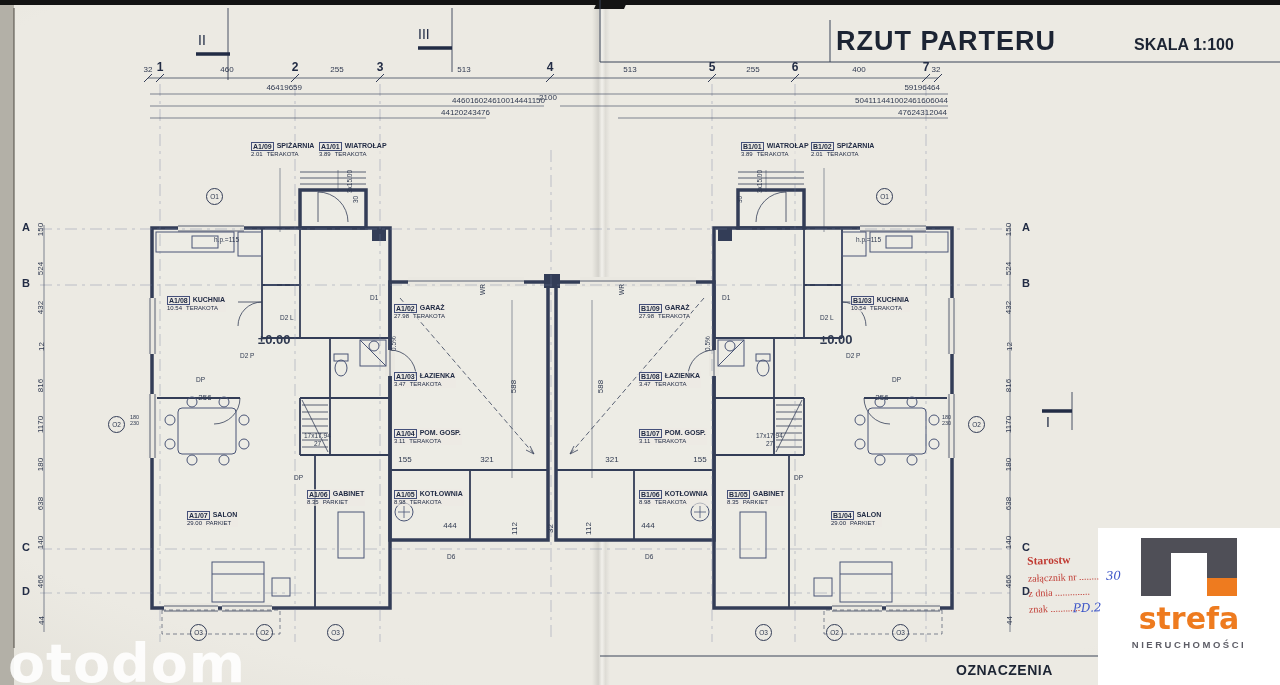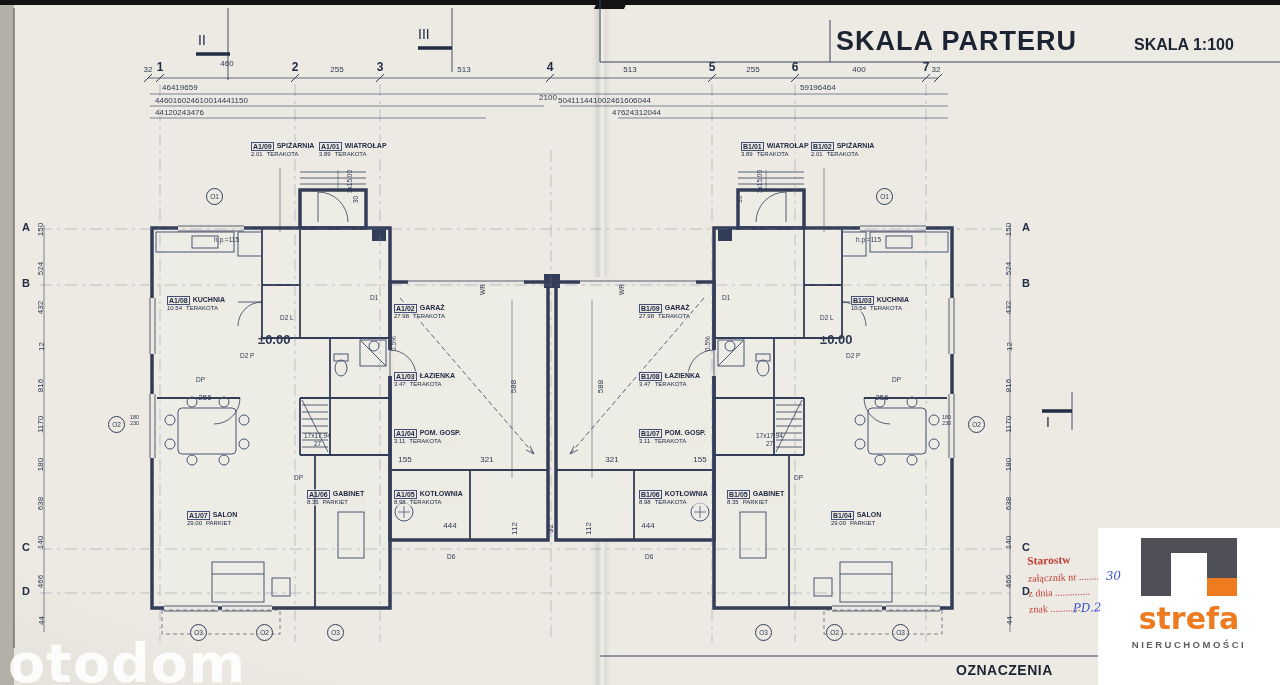--- a/index.html
+++ b/index.html
@@ -16,21 +16,21 @@
 
   svg.plan{position:absolute;left:0;top:0;z-index:2}
   .txt{position:absolute;z-index:3}
 
   .title{font-size:27px;font-weight:bold;color:#1c2433;letter-spacing:1px;font-family:"Liberation Sans",sans-serif}
   .skala{font-size:16px;font-weight:bold;color:#1c2433}
   .gridnum{font-weight:bold;font-size:12px;color:#222c45;transform:translateX(-50%)}
   .axletter{font-weight:bold;font-size:11px;color:#222c45}
   .sec{font-weight:normal;font-size:14px;color:#222c45}
   .dim{font-size:8px;color:#2f3950;transform:translateX(-50%);white-space:nowrap}
-  .dimgrp{display:flex;justify-content:flex-start;font-size:8px;color:#2f3950}
+  .dimgrp{display:flex;justify-content:flex-end;font-size:8px;color:#2f3950}
   .vdim{display:flex;flex-direction:column;justify-content:space-between;align-items:center;
         font-size:8px;color:#2f3950}
   .vdim span{transform:rotate(-90deg)}
   .rot{transform:rotate(-90deg)}
   .ann{font-size:6.5px;color:#2f3950;white-space:nowrap}
   .ann.b{font-weight:bold;font-size:13px}
   .rlbl{color:#222c45;background:rgba(236,234,227,.65);padding:1px}
   .rlbl .r1{font-size:7px;font-weight:bold;display:flex;gap:3px;white-space:nowrap}
   .rlbl .rid{border:1px solid #44507a;padding:0 1px}
   .rlbl .r2{font-size:6px;display:flex;gap:4px;white-space:nowrap}
@@ -170,21 +170,21 @@
   <g stroke="#3a4458" fill="none">
     <path stroke-width="1" d="M600 0 V62 M600 62 H1280 M830 20 V62 M600 656 H1280"></path>
   </g>
 
   <g stroke="#222c45" fill="none">
     <path stroke-width=".8" d="M228 8 V80 M452 8 V72 M1072 392 V430"></path>
     <path stroke-width="3.5" d="M196 54 H230 M418 48 H452 M1042 411 H1072"></path>
   </g>
 </svg>
 
-<div class="txt title" style="left:836px;top:26px">SKALA PARTERU</div>
+<div class="txt title" style="left:836px;top:26px">RZUT PARTERU</div>
 <div class="txt skala" style="left:1134px;top:36px">SKALA 1:100</div>
 
 <div class="txt gridnum" style="left:160px;top:60px">1</div>
 <div class="txt gridnum" style="left:295px;top:60px">2</div>
 <div class="txt gridnum" style="left:380px;top:60px">3</div>
 <div class="txt gridnum" style="left:550px;top:60px">4</div>
 <div class="txt gridnum" style="left:712px;top:60px">5</div>
 <div class="txt gridnum" style="left:795px;top:60px">6</div>
 <div class="txt gridnum" style="left:926px;top:60px">7</div>
 
@@ -195,21 +195,21 @@
 <div class="txt axletter" style="left:1022px;top:221px">A</div>
 <div class="txt axletter" style="left:1022px;top:277px">B</div>
 <div class="txt axletter" style="left:1022px;top:541px">C</div>
 <div class="txt axletter" style="left:1022px;top:585px">D</div>
 
 <div class="txt sec" style="left:198px;top:32px">II</div>
 <div class="txt sec" style="left:418px;top:26px">III</div>
 <div class="txt sec" style="left:1046px;top:414px">I</div>
 
 <div class="txt dim" style="left:148px;top:65px">32</div>
-<div class="txt dim" style="left:227px;top:59px">460</div>
+<div class="txt dim" style="left:227px;top:65px">460</div>
 <div class="txt dim" style="left:337px;top:65px">255</div>
 <div class="txt dim" style="left:464px;top:65px">513</div>
 <div class="txt dim" style="left:630px;top:65px">513</div>
 <div class="txt dim" style="left:753px;top:65px">255</div>
 <div class="txt dim" style="left:859px;top:65px">400</div>
 <div class="txt dim" style="left:936px;top:65px">32</div>
 
 <div class="txt dimgrp" style="left:162px;top:83px;width:140px">
     <span>464</span>
     <span>196</span>

